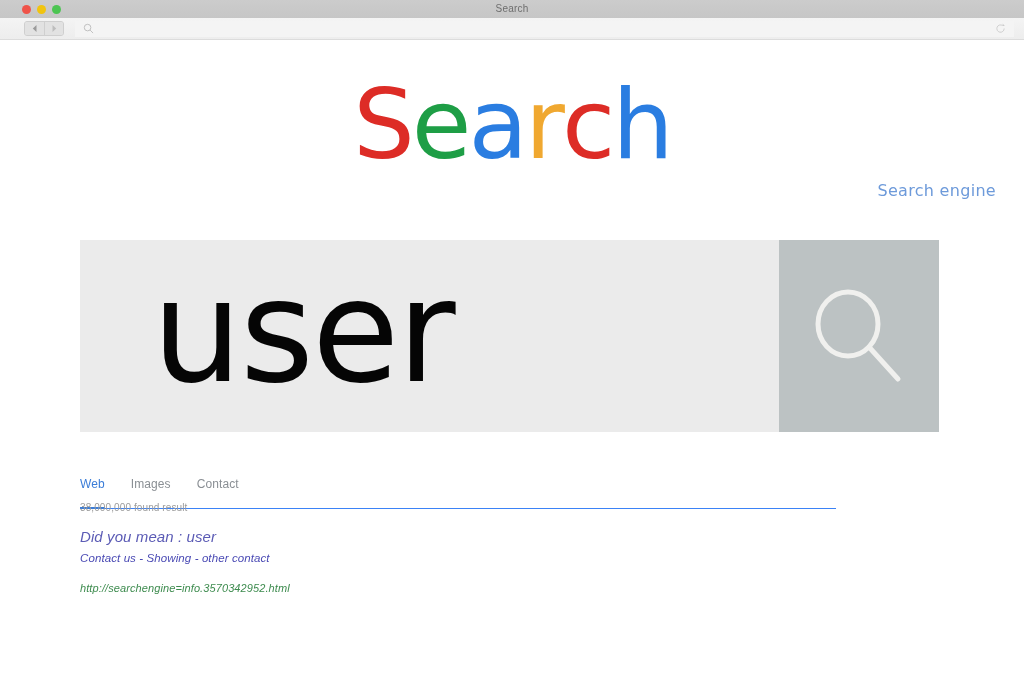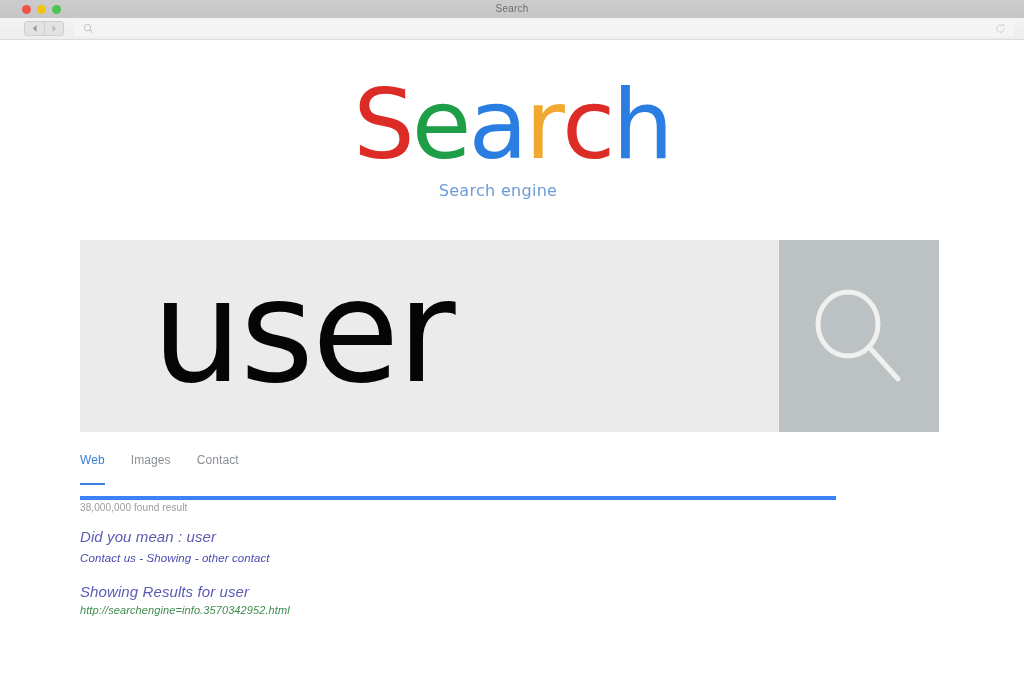--- a/index.html
+++ b/index.html
@@ -124,21 +124,21 @@
     font-weight: 400;
     line-height: 1;
     letter-spacing: -3px;
     white-space: nowrap;
   }
   .logo span { display: inline-block; }
 
   .tagline {
     margin-top: 8px;
     margin-right: 28px;
-    text-align: center;
+    text-align: right;
     font-size: 16px;
     font-family: "DejaVu Sans", sans-serif;
     letter-spacing: .3px;
   }
 
   
   .searchbox {
     position: absolute;
     left: 80px;
     top: 200px;
@@ -171,26 +171,26 @@
     display: flex;
     align-items: center;
     justify-content: center;
   }
   .search-button svg { display: block; }
 
   
   .tabs {
     position: absolute;
     left: 80px;
-    top: 414px;
+    top: 438px;
     width: 756px;
-    border-bottom: 4px solid #3b82f6;
+    border-bottom: 1px solid #3b82f6;
     display: flex;
     gap: 26px;
-    padding-bottom: 21px;
+    padding-bottom: 9px;
   }
   .tab {
     font-size: 12px;
     color: #8a8f94;
     position: relative;
     padding-bottom: 9px;
     line-height: 1;
     letter-spacing: .1px;
   }
   .tab.active { color: #3b7dd8; }
@@ -340,20 +340,19 @@
       <div class="result-count">38,000,000 found result</div>
 
       <div class="result">
         <div class="result-title">Did you mean : user</div>
         <div class="result-links">
           <a href="#">Contact us</a><span class="sep"> - </span><a href="#">Showing</a><span class="sep"> - </span><a href="#">other contact</a>
         </div>
       </div>
 
       <div class="result" style="margin-top:10px;">
-        <div class="result-title">Showing Results for user</div>
         <div class="result-url">http://searchengine=info.3570342952.html</div>
 
       </div>
 
     </div>
   </div>
 </div>
 
 </body></html>

